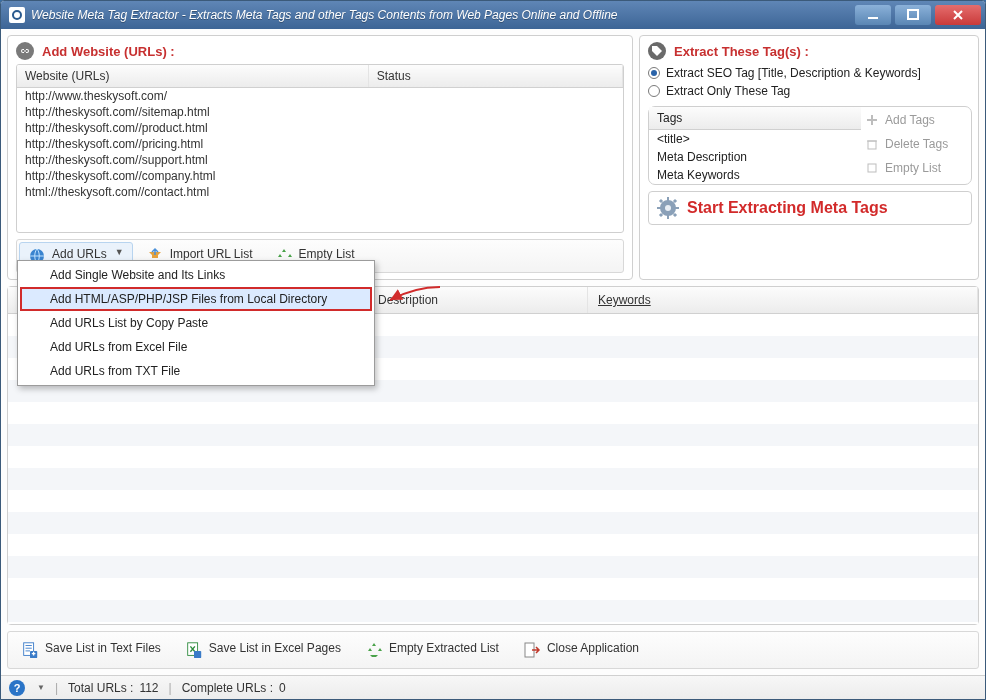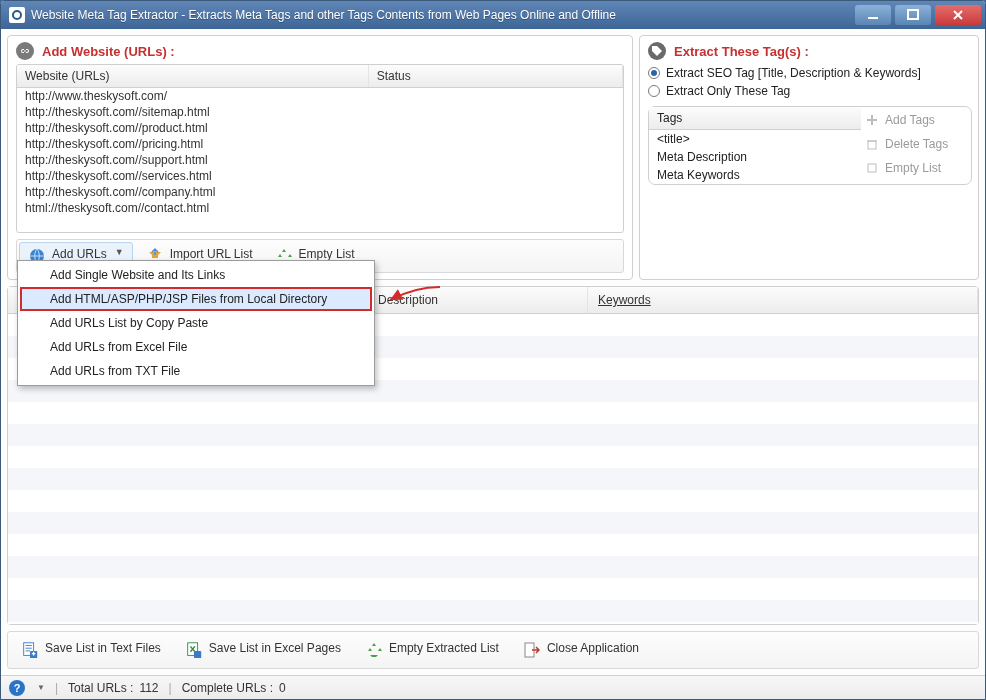--- a/index.html
+++ b/index.html
@@ -4,21 +4,21 @@
 <style>
   * { box-sizing: border-box; }
   html, body { margin:0; padding:0; font-family: "Segoe UI", Tahoma, sans-serif; font-size:12px; color:#222; }
   body { background:#3a6ea5; width:986px; height:700px; overflow:hidden; }
 
   
   .window { width:986px; height:700px; background:#fff; border:1px solid #3b5a7a; border-radius:4px 4px 0 0; overflow:hidden; display:flex; flex-direction:column; }
   .titlebar { height:28px; background:linear-gradient(#5f86b6,#3d6596); display:flex; align-items:center; padding:0 4px 0 8px; color:#fff; font-size:12px; }
   .titlebar .title-icon { width:16px; height:16px; margin-right:6px; display:inline-block; background:#fff; border-radius:2px; position:relative; }
   .titlebar .title-icon:after { content:""; position:absolute; left:3px; top:3px; width:10px; height:10px; border:2px solid #2a5a8e; border-radius:50%; box-sizing:border-box;}
-  .titlebar .title { flex:1; text-shadow:0 1px 0 rgba(0,0,0,.3); }
+  .titlebar .title { flex:1; text-shadow:0 1px 0 rgba(0,0,0,.3);font-style:italic; }
   .winbtns { display:flex; gap:4px; }
   .winbtn { width:36px; height:20px; border-radius:3px; display:flex; align-items:center; justify-content:center; color:#fff; font-weight:bold; font-size:12px; }
   .winbtn.min { background:linear-gradient(#8bb1d9,#5a86b4); }
   .winbtn.max { background:linear-gradient(#8bb1d9,#5a86b4); }
   .winbtn.close { background:linear-gradient(#e56d6d,#c93a3a); width:46px; }
 
   .client { flex:1; background:#fdfdfd; padding:6px; display:flex; flex-direction:column; gap:6px; }
 
   .row-top { display:flex; gap:6px; height:245px; }
   .panel { border:1px solid #cfcfcf; border-radius:4px; background:#fff; padding:6px 8px; display:flex; flex-direction:column; }
@@ -145,24 +145,20 @@
               <tr>
                     <td>http://theskysoft.com//product.html</td>
                     <td></td>
                   </tr>
               <tr>
                     <td>http://theskysoft.com//pricing.html</td>
                     <td></td>
                   </tr>
               <tr>
                     <td>http://theskysoft.com//support.html</td>
-                    <td></td>
-                  </tr>
-              <tr>
-                    <td>http://theskysoft.com//services.html</td>
                     <td></td>
                   </tr>
               <tr>
                     <td>http://theskysoft.com//company.html</td>
                     <td></td>
                   </tr>
               <tr>
                     <td>html://theskysoft.com//contact.html</td>
                     <td></td>
                   </tr>
@@ -268,20 +264,39 @@
               <span class="sm-ic">
                   <svg width="12" height="12">
                     <rect x="2" y="2" width="8" height="8" fill="none" stroke="#888"></rect>
                   </svg>
                 </span>
               <span>Empty List</span>
             </div>
           </div>
         </div>
 
+        <div class="start-bar">
+          <span class="cog">
+            <svg width="22" height="22" viewBox="0 0 22 22">
+                <circle cx="11" cy="11" r="8" fill="#8aa0b8"></circle>
+                <circle cx="11" cy="11" r="3" fill="#e8eef5"></circle>
+                <g fill="#8aa0b8">
+                  <rect x="10" y="0" width="2" height="4"></rect>
+                  <rect x="10" y="18" width="2" height="4"></rect>
+                  <rect x="0" y="10" width="4" height="2"></rect>
+                  <rect x="18" y="10" width="4" height="2"></rect>
+                  <rect x="2.5" y="2.5" width="3" height="3" transform="rotate(45 4 4)"></rect>
+                  <rect x="16.5" y="2.5" width="3" height="3" transform="rotate(45 18 4)"></rect>
+                  <rect x="2.5" y="16.5" width="3" height="3" transform="rotate(45 4 18)"></rect>
+                  <rect x="16.5" y="16.5" width="3" height="3" transform="rotate(45 18 18)"></rect>
+                </g>
+              </svg>
+          </span>
+          <span class="start-text">Start Extracting Meta Tags</span>
+        </div>
       </div>
 
     </div>
 
     <div class="results">
       <div class="grid-head">
         <div class="gh" style="width:200px;">Website (URLs)</div>
         <div class="gh" style="width:160px;">Title</div>
         <div class="gh" style="width:220px;">Description</div>
         <div class="gh" style="flex:1;text-decoration:underline;">Keywords</div>

